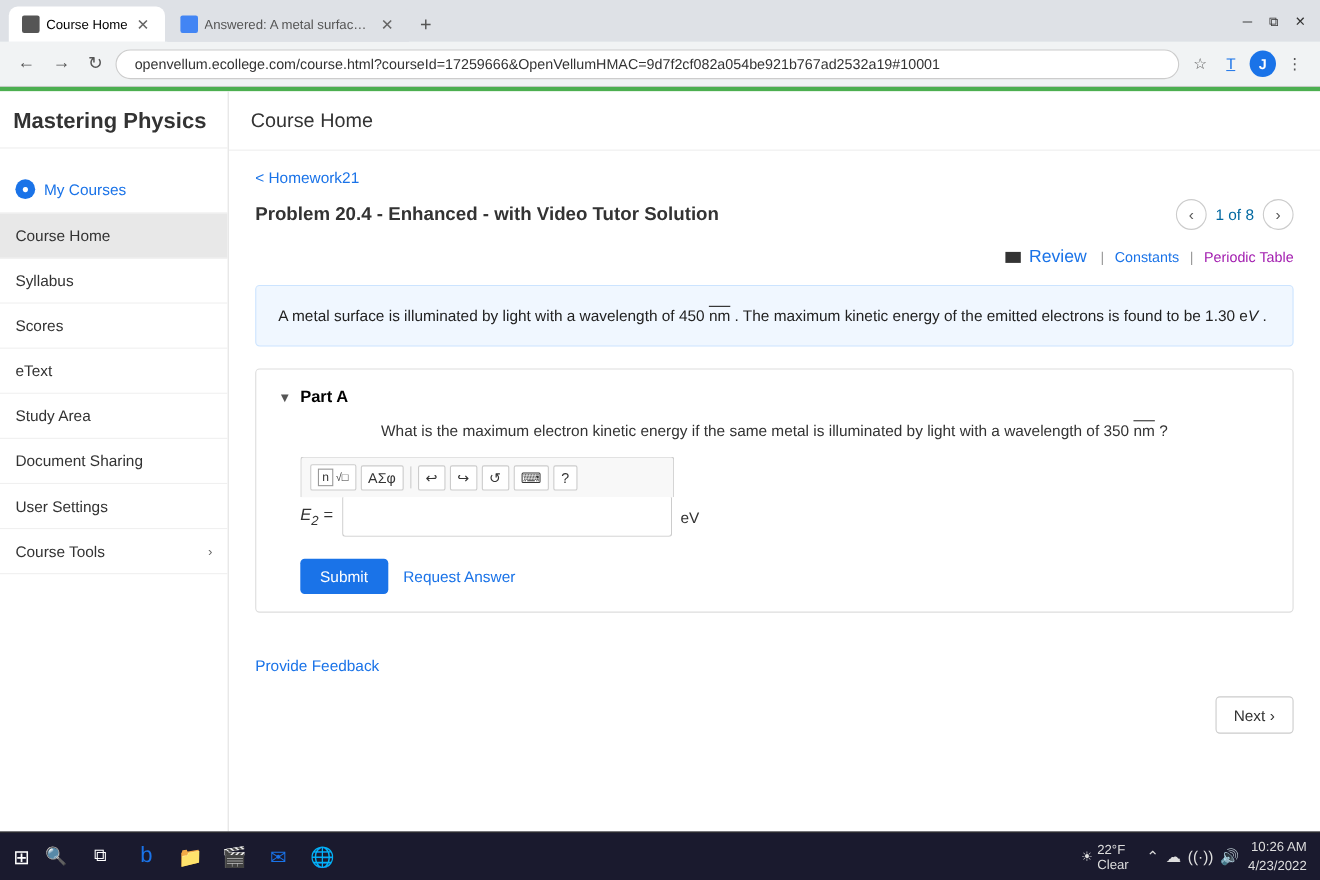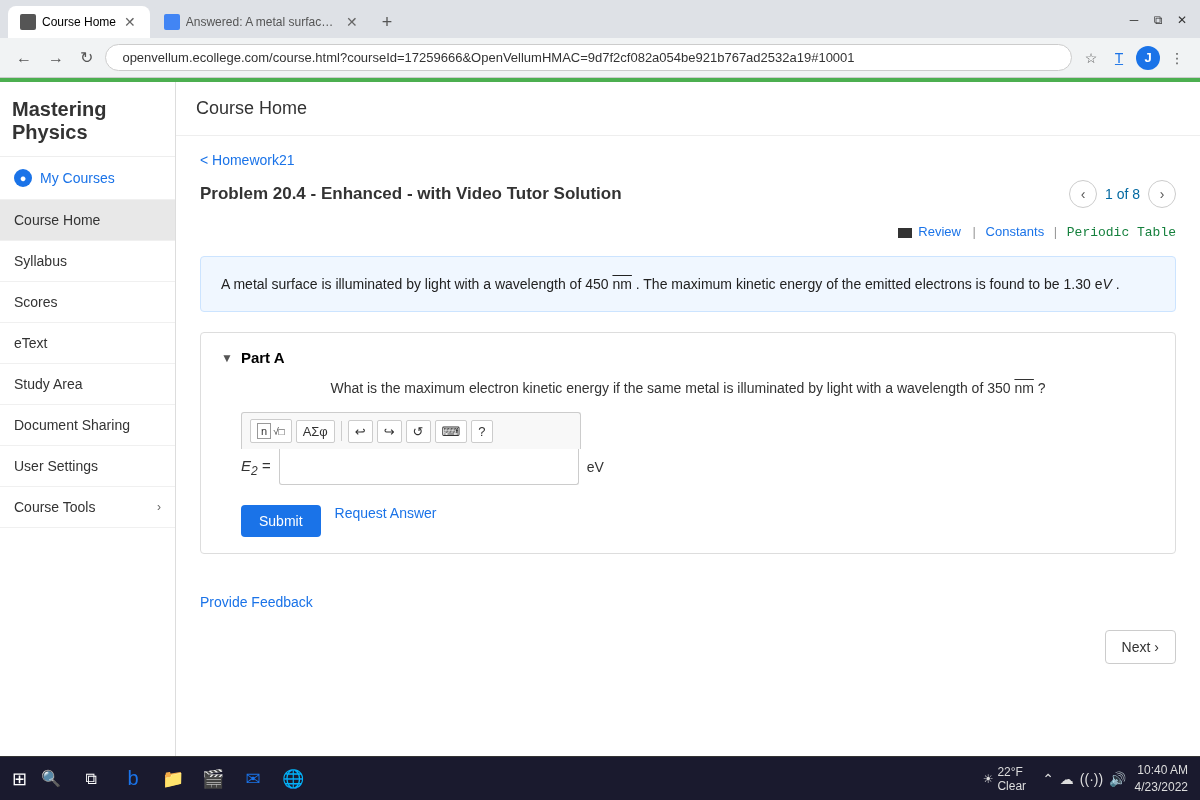--- a/index.html
+++ b/index.html
@@ -23,21 +23,21 @@
     .browser-actions { display: flex; gap: 6px; align-items: center; }
     .br-icon { width: 22px; height: 22px; display: flex; align-items: center; justify-content: center; font-size: 14px; color: #555; cursor: pointer; }
 
     
     .green-bar { height: 4px; background: #4caf50; flex-shrink: 0; }
 
     
     .app-container { display: flex; flex: 1; overflow: hidden; }
 
     
-    .sidebar { width: 176px; background: #fff; border-right: 1px solid #ddd; flex-shrink: 0; display: flex; flex-direction: column; overflow-y: auto; }
+    .sidebar { width: 208px; background: #fff; border-right: 1px solid #ddd; flex-shrink: 0; display: flex; flex-direction: column; overflow-y: auto; gap: 16px; }
     .sidebar-brand { padding: 16px 12px 12px; font-size: 20px; font-weight: bold; color: #333; border-bottom: 1px solid #eee; }
     .sidebar-nav { display: flex; flex-direction: column; }
     .nav-item { padding: 12px 14px; cursor: pointer; color: #333; font-size: 14px; display: flex; align-items: center; justify-content: space-between; border-bottom: 1px solid #f0f0f0; }
     .nav-item.active { background: #e8e8e8; font-weight: 500; }
     .nav-item.highlight { color: #1a73e8; display: flex; align-items: center; gap: 6px; }
     .nav-icon { width: 18px; height: 18px; border-radius: 50%; background: #1a73e8; display: flex; align-items: center; justify-content: center; color: white; font-size: 11px; flex-shrink: 0; }
     .nav-chevron { font-size: 12px; color: #666; }
 
     
     .main-content { flex: 1; overflow-y: auto; background: #fff; }
@@ -67,21 +67,21 @@
 
     .math-toolbar { display: flex; align-items: center; gap: 4px; padding: 6px 8px; border: 1px solid #ccc; border-bottom: none; border-radius: 3px 3px 0 0; background: #f8f8f8; width: 340px; }
     .toolbar-btn { border: 1px solid #ccc; background: #fff; padding: 3px 6px; cursor: pointer; font-size: 13px; border-radius: 2px; color: #333; display: flex; align-items: center; gap: 2px; }
     .toolbar-sep { width: 1px; height: 20px; background: #ccc; margin: 0 2px; }
 
     .answer-row { display: flex; align-items: center; gap: 8px; margin-bottom: 16px; }
     .answer-label { font-size: 15px; font-style: italic; color: #333; white-space: nowrap; }
     .answer-input { width: 300px; height: 36px; border: 1px solid #ccc; border-top: none; border-radius: 0 0 3px 3px; padding: 0 8px; font-size: 14px; outline: none; }
     .answer-unit { font-size: 14px; color: #333; }
 
-    .action-row { display: flex; align-items: flex-start; gap: 14px; margin-top: 20px; }
+    .action-row { display: flex; align-items: center; gap: 14px; margin-top: 20px; }
     .submit-btn { background: #1a73e8; color: white; border: none; padding: 8px 18px; border-radius: 4px; font-size: 14px; cursor: pointer; font-weight: 500; }
     .request-link { color: #1a73e8; text-decoration: none; font-size: 14px; cursor: pointer; }
 
     .feedback-link { color: #1a73e8; text-decoration: none; font-size: 14px; cursor: pointer; margin-top: 20px; display: inline-block; }
 
     .bottom-bar { display: flex; justify-content: flex-end; margin-top: 20px; }
     .next-btn { background: #fff; border: 1px solid #ccc; padding: 8px 16px; border-radius: 4px; cursor: pointer; font-size: 14px; display: flex; align-items: center; gap: 4px; color: #333; }
 
     
     .taskbar { height: 44px; background: #1a1a2e; display: flex; align-items: center; padding: 0 12px; gap: 8px; flex-shrink: 0; border-top: 1px solid #333; }
@@ -195,28 +195,28 @@
       <div class="problem-header">
         <span class="problem-title">Problem 20.4 - Enhanced - with Video Tutor Solution</span>
         <div class="problem-nav">
           <div class="nav-arrow">‹</div>
           <span class="page-count">1 of 8</span>
           <div class="nav-arrow">›</div>
         </div>
       </div>
 
       <div class="resource-links">
-        <span style="font-size:13px; color:#333; margin-right:2px;">
+        <span style="font-size:16px; color:#333; margin-right:2px;">
           <span style="display:inline-block; width:14px; height:10px; background:#333; vertical-align:middle; margin-right:3px;"></span>
           <a style="color:#1a73e8; text-decoration:none;">Review</a>
         </span>
         <span class="resource-sep">|</span>
         <a style="color:#1a73e8; text-decoration:none;text-align:center;">Constants</a>
         <span class="resource-sep">|</span>
-        <a style="color:#15803d; text-decoration:none;font-family:Liberation Mono, monospace;">Periodic Table</a>
+        <a style="color:#a21caf; text-decoration:none;">Periodic Table</a>
       </div>
 
       <div class="problem-statement">
         A metal surface is illuminated by light with a wavelength of 450 <span style="text-decoration:overline;">nm</span> . The maximum kinetic energy of the emitted electrons is found to be 1.30 e<span style="font-style:italic;">V</span> .
       </div>
 
       <div class="part-section">
         <div class="part-header">
           <span class="part-arrow">▼</span>
           <span>Part A</span>
@@ -288,17 +288,17 @@
         <div>Clear</div>
       </div>
     </div>
     <div class="sys-icons">
       <span class="sys-icon">⌃</span>
       <span class="sys-icon">☁</span>
       <span class="sys-icon">((·))</span>
       <span class="sys-icon">🔊</span>
     </div>
     <div class="time-display">
-      <div>10:40 AM</div>
+      <div>10:26 AM</div>
       <div>4/23/2022</div>
     </div>
   </div>
 </div>
 
 </body></html>

